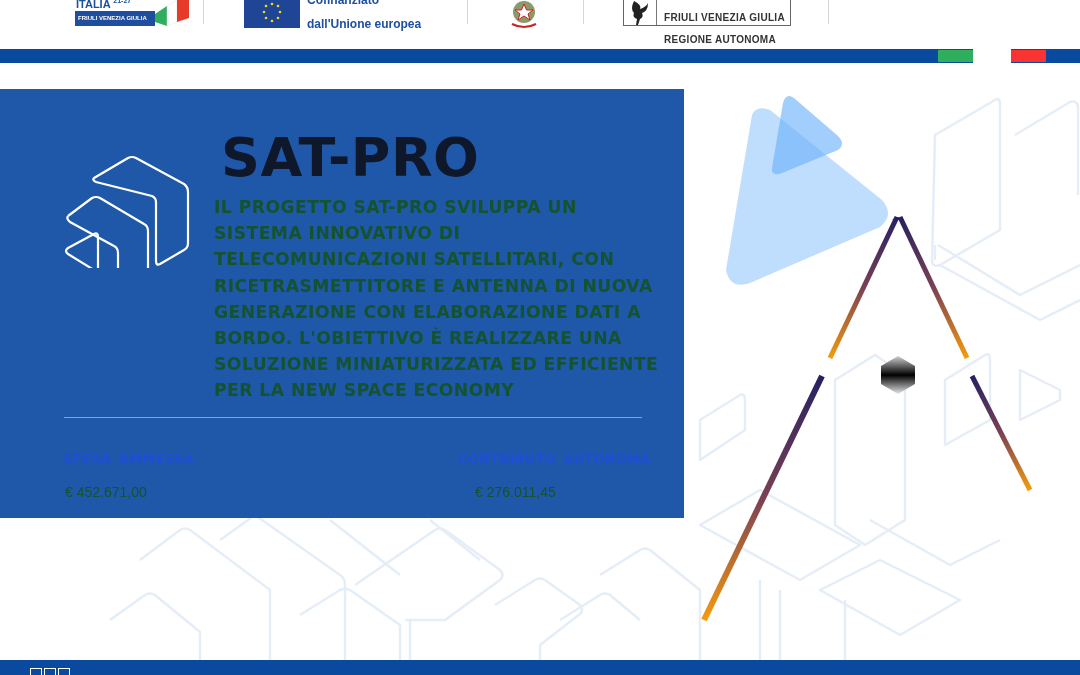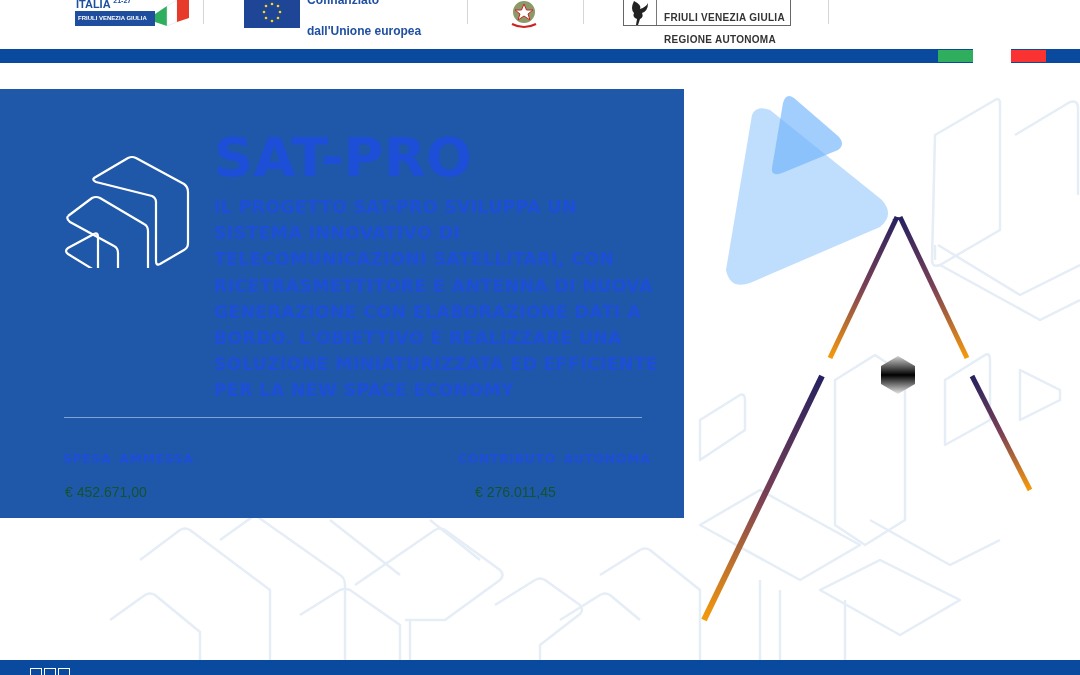--- a/index.html
+++ b/index.html
@@ -22,22 +22,22 @@
   
   .top-bar { left:0; top:49px; width:1080px; height:14px; background:#0a4a9e; }
   .flag { top:50px; height:12px; }
   .bottom-bar { left:0; top:660px; width:1080px; height:15px; background:#0a4a9e; }
   .qr { left:30px; top:668px; width:10px; height:7px; border:1px solid #fff; border-bottom:none; }
   .qr2 { left:44px; top:668px; width:10px; height:7px; border:1px solid #fff; border-bottom:none; }
   .qr3 { left:58px; top:668px; width:10px; height:7px; border:1px solid #fff; border-bottom:none; }
 
   
   .card { left:0; top:89px; width:684px; height:429px; background:#1f58a8; }
-  .title { left:214px; top:128px; font:bold 54px "DejaVu Sans", sans-serif; color:#1d4ed8; letter-spacing:0.5px; line-height:60px; white-space:nowrap; }
-  .desc { left:214px; top:194px; width:450px; font:bold 17.2px "DejaVu Sans", sans-serif; color:#1d4ed8; line-height:26.2px; letter-spacing:0.45px; }
+  .title { left:221px; top:128px; font:bold 54px "DejaVu Sans", sans-serif; color:#0f172a; letter-spacing:0.5px; line-height:60px; white-space:nowrap; }
+  .desc { left:214px; top:194px; width:450px; font:bold 17.2px "DejaVu Sans", sans-serif; color:#14532d; line-height:26.2px; letter-spacing:0.45px; }
   .divider { left:64px; top:417px; width:578px; height:1px; background:#7fa3d6; }
   .lbl { top:451px; font:bold 12.5px "DejaVu Sans", sans-serif; color:#1d4ed8; letter-spacing:0.6px; word-spacing:3px; white-space:nowrap; }
   .val { top:484px; font:14px "Liberation Sans", sans-serif; color:#14532d; white-space:nowrap; }
 
   .bg-svg { left:0; top:0; }
 </style>
 </head>
 <body>
 
 <svg class="abs bg-svg" width="1080" height="675" viewBox="0 0 1080 675">
@@ -93,21 +93,21 @@
           <circle cx="36" cy="12" r="1.3"></circle>
         <circle cx="34" cy="18" r="1.3"></circle>
           <circle cx="28" cy="21" r="1.3"></circle>
           <circle cx="22" cy="18" r="1.3"></circle>
         <circle cx="20" cy="12" r="1.3"></circle>
           <circle cx="22" cy="6" r="1.3"></circle>
       </g>
     </svg>
   </div>
   <div class="abs eu-text" style="top:-7px;">Cofinanziato</div>
-  <div class="abs eu-text" style="top:24px;">dall'Unione europea</div>
+  <div class="abs eu-text" style="top:17px;">dall'Unione europea</div>
   <div class="abs sep" style="left:467px;"></div>
 
   <svg class="abs emblem" viewBox="0 0 34 30">
     <circle cx="17" cy="12" r="11" fill="#8a9a6a"></circle>
     <polygon points="17,4 19.5,10 26,10 21,14 23,20 17,16 11,20 13,14 8,10 14.5,10" fill="#fff" stroke="#c22" stroke-width="1"></polygon>
     <path d="M5 24 Q17 30 29 24" stroke="#c22" stroke-width="2" fill="none"></path>
   </svg>
   <div class="abs sep" style="left:583px;"></div>
 
   <div class="abs fvg-box">

